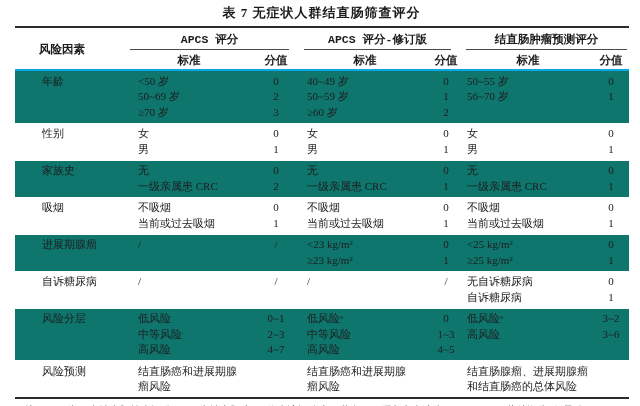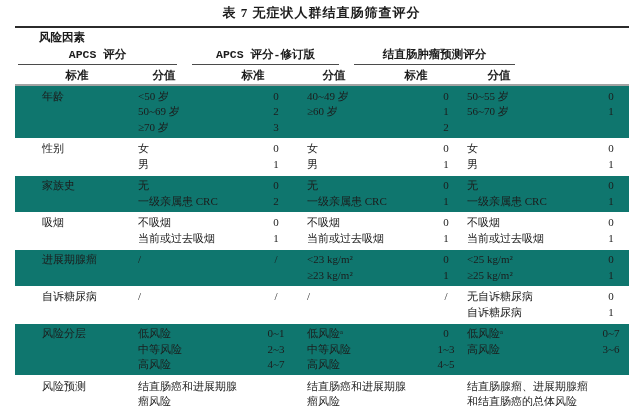--- a/index.html
+++ b/index.html
@@ -8,21 +8,21 @@
     font-family:"Liberation Serif","DejaVu Serif",serif;
     color:#1c1c1c;
   }
   .page{padding:2px 12px 0 15px;box-sizing:border-box;}
   .title{
     text-align:center;font-weight:bold;font-size:13px;
     padding:2px 0 4px 0;letter-spacing:1px;
   }
   .table{border-top:2px solid #2b2b2b;border-bottom:2px solid #2b2b2b;width:614px;}
   
-  .thead{display:flex;border-bottom:2px solid #a3a3a3;padding:2px 0 1px 0;flex-direction:column;}
+  .thead{display:flex;border-bottom:2px solid #0ea5e9;padding:2px 0 1px 0;}
   .headfactor{
     width:112px;box-sizing:border-box;display:flex;align-items:center;
     padding-left:24px;font-size:11.5px;font-weight:bold;
   }
   .headright{flex:1;}
   .grouprow{display:flex;align-items:flex-end;height:20px;}
   .group{box-sizing:border-box;font-size:11.5px;font-weight:bold;text-align:center;}
   .g1{width:174px}.g2{width:162px}.g3{width:166px}
   .group-inner{border-bottom:1px solid #4b4b4b;padding-bottom:2px;margin:0 12px 0 3px;font-family:Liberation Mono, monospace;}
   .g3 .group-inner{margin-right:2px;}
@@ -89,20 +89,21 @@
             <div class="line">50~69 岁</div>
             <div class="line">≥70 岁</div>
           </div>
           <div class="cell cv1">
             <div class="line">0</div>
             <div class="line">2</div>
             <div class="line">3</div>
           </div>
           <div class="cell cs2">
             <div class="line">40~49 岁</div>
+            <div class="line">50~59 岁</div>
             <div class="line">≥60 岁</div>
           </div>
           <div class="cell cv2">
             <div class="line">0</div>
             <div class="line">1</div>
             <div class="line">2</div>
           </div>
           <div class="cell cs3">
             <div class="line">50~55 岁</div>
             <div class="line">56~70 岁</div>
@@ -261,21 +262,21 @@
           <div class="cell cv2">
             <div class="line">0</div>
             <div class="line">1~3</div>
             <div class="line">4~5</div>
           </div>
           <div class="cell cs3">
             <div class="line">低风险ᵃ</div>
             <div class="line">高风险</div>
           </div>
           <div class="cell cv3">
-            <div class="line">0~7</div>
+            <div class="line">3~2</div>
             <div class="line">3~6</div>
           </div>
         </div>
         <div class="trow">
           <div class="cell cf">风险预测</div>
           <div class="cell cs1">
             <div class="line">结直肠癌和进展期腺</div>
             <div class="line">瘤风险</div>
           </div>
           <div class="cell cv1">

